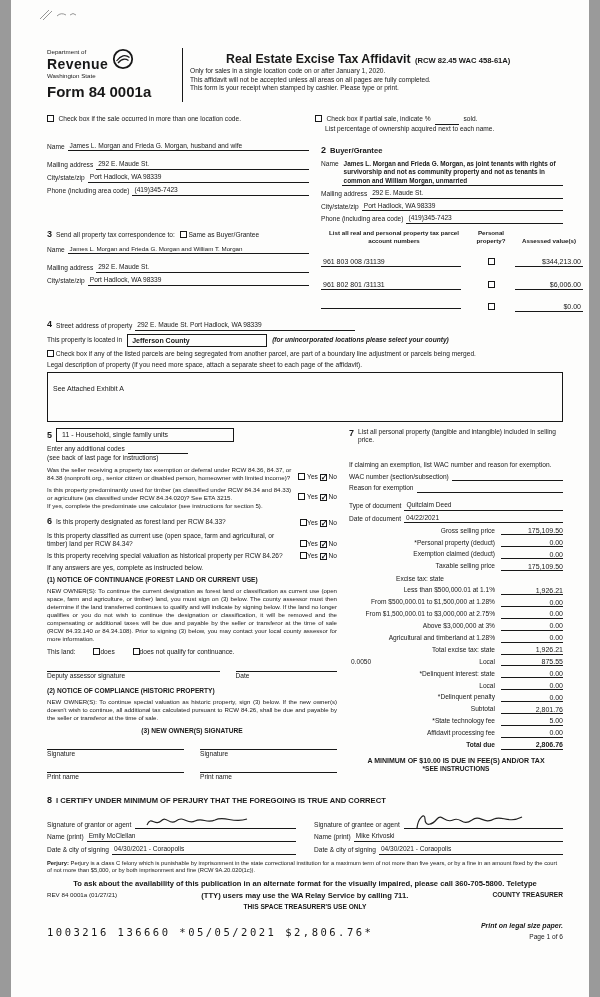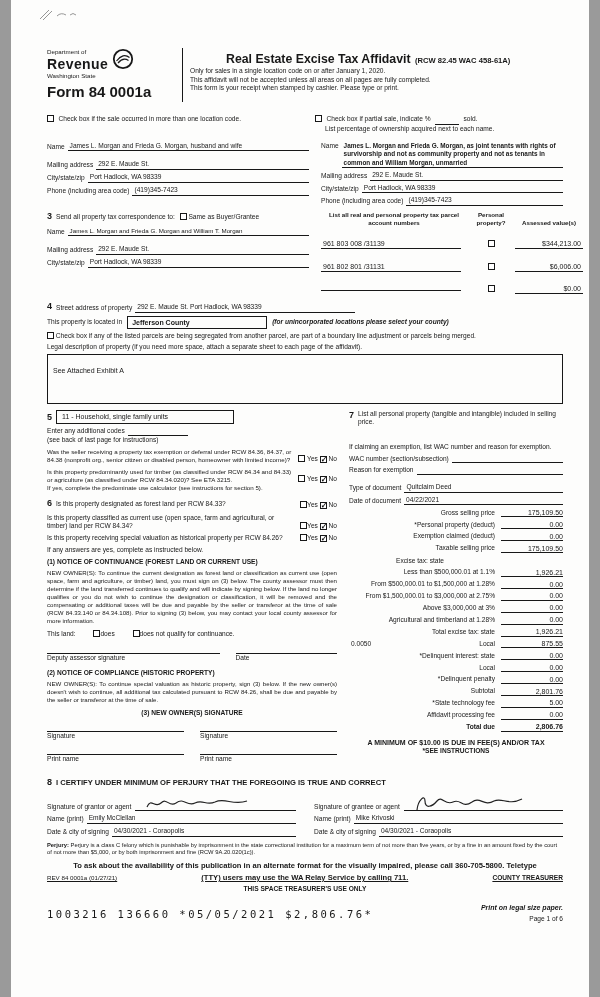--- a/index.html
+++ b/index.html
@@ -63,21 +63,21 @@
   .tv{width:62px;flex:none;text-align:right;margin-left:6px;font-size:7px;min-height:8.5px;}
   .pre{flex:none;padding-left:2px;}
   .taxhead{text-align:center;margin-right:72px;margin-top:3.5px;}
   .s8{margin-top:8px;}
   .cols8{display:flex;gap:18px;margin-top:2px;}
   .c8{flex:1;min-width:0;}
   .sigrow{display:flex;align-items:flex-end;margin-top:3px;}
   .sigrow .lbl{white-space:nowrap;margin-right:4px;flex:none;}
   .sigarea{flex:1;border-bottom:1px solid #181818;position:relative;height:17px;}
   .sig{position:absolute;bottom:-4px;left:8px;}
-  .footrow{display:flex;justify-content:space-between;align-items:center;margin-top:2px;text-decoration:underline;}
+  .footrow{display:flex;justify-content:space-between;align-items:flex-start;margin-top:2px;}
   .receiptrow{display:flex;justify-content:space-between;align-items:flex-start;margin-top:9px;}
   .receipt{font-family:"DejaVu Sans Mono",monospace;font-size:10.5px;letter-spacing:2.5px;margin-top:5px;}
   .legalnote{text-align:right;}
 </style>
 </head>
 <body>
 
 <div class="page">
   <svg class="pencil" width="56" height="16" viewBox="0 0 56 16">
     <path d="M3 12 L12 3 M6 13 L15 4 M20 9 q4 -4 9 -1 M33 8 q3 -3 6 0" stroke="#8a8a8a" stroke-width="0.9" fill="none"></path>
@@ -141,20 +141,21 @@
         <div class="frow t65">
             <span class="lbl">City/state/zip</span>
             <span class="val fill">Port Hadlock, WA 98339</span>
           </div>
         <div class="frow t65">
             <span class="lbl">Phone (including area code)</span>
             <span class="val fill">(419)345-7423</span>
           </div>
       </div>
       <div class="col-r">
+        <div><span class="secnum">2</span><span class="t75 b">Buyer/Grantee</span></div>
         <div class="frow t65" style="align-items:flex-start;">
             <span class="lbl">Name</span>
             <span class="val b" style="border-bottom:1px solid #181818;font-size:6.4px;">James L. Morgan and Frieda G. Morgan, as joint tenants with rights of survivorship and not as community property and not as tenants in common and William Morgan, unmarried</span>
           </div>
         <div class="frow t65">
             <span class="lbl">Mailing address</span>
             <span class="val fill">292 E. Maude St.</span>
           </div>
         <div class="frow t65">
             <span class="lbl">City/state/zip</span>

